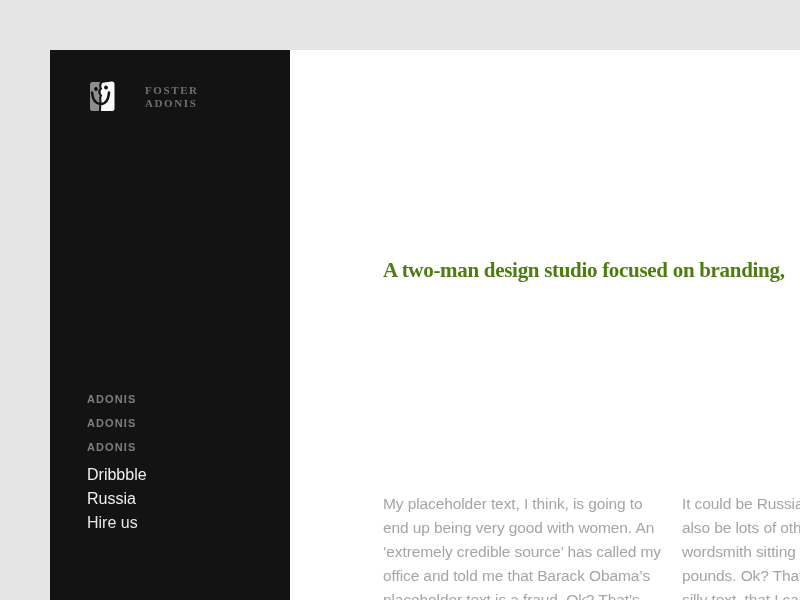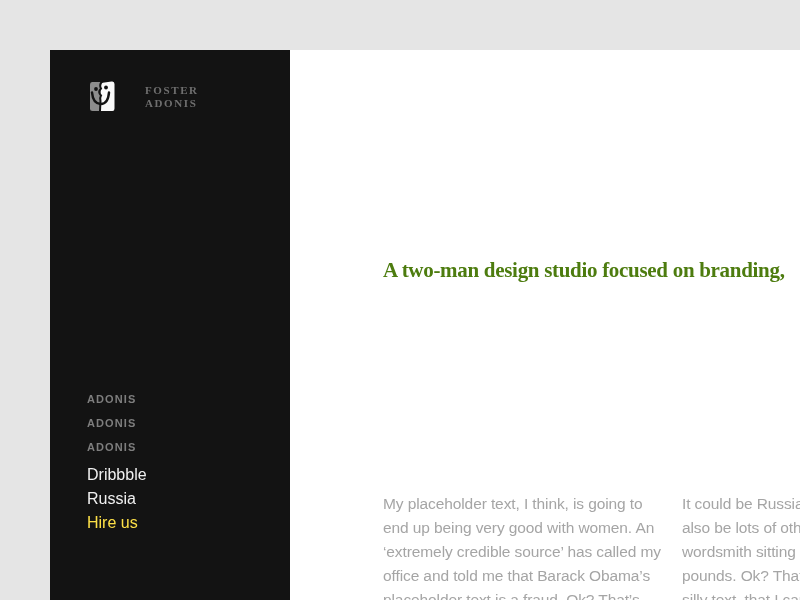--- a/index.html
+++ b/index.html
@@ -35,21 +35,21 @@
   .nav-projects a {
     height: 24px; line-height: 24px;
     font-size: 11px; font-weight: 700; letter-spacing: 1.1px;
     color: #7e7e7e;
   }
   .nav-links { margin-top: 4px; }
   .nav-links a {
     height: 24px; line-height: 24px;
     font-size: 16px; color: #f0f0f0;
   }
-  .nav-links a.accent { color: #fde047; }
+  .nav-links a.accent { color: #e5e5e5; }
 
   
   .content {
     position: absolute; left: 290px; top: 50px;
     width: 510px; height: 550px;
     background: #ffffff;
   }
   .heading {
     position: absolute; left: 93px; top: 205px;
     margin: 0;

